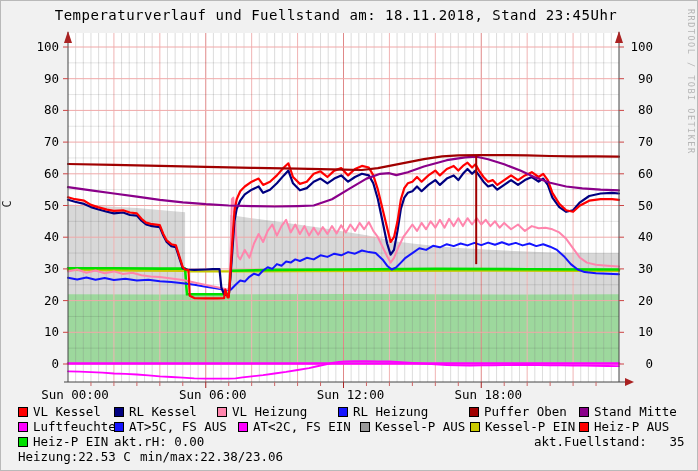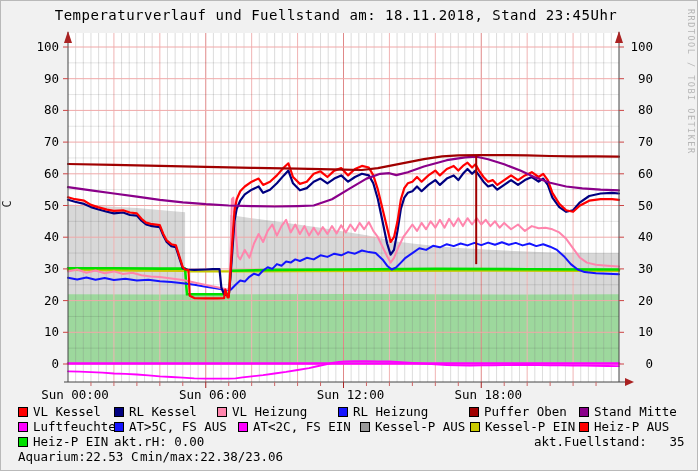--- a/index.html
+++ b/index.html
@@ -233,16 +233,16 @@
       <span class="legend-item" style="left: 578px; top: 404px;"><span class="swatch" style="background: rgb(138, 0, 138);"></span><span>Stand Mitte</span></span>
       <span class="legend-item" style="left: 17px; top: 419px;"><span class="swatch" style="background: rgb(255, 0, 255);"></span><span>Luftfeuchte</span></span>
       <span class="legend-item" style="left: 113px; top: 419px;"><span class="swatch" style="background: rgb(20, 20, 255);"></span><span>AT&gt;5C, FS AUS</span></span>
       <span class="legend-item" style="left: 237px; top: 419px;"><span class="swatch" style="background: rgb(255, 0, 255);"></span><span>AT&lt;2C, FS EIN</span></span>
       <span class="legend-item" style="left: 359px; top: 419px;"><span class="swatch" style="background: rgb(153, 153, 153);"></span><span>Kessel-P AUS</span></span>
       <span class="legend-item" style="left: 469px; top: 419px;"><span class="swatch" style="background: rgb(200, 200, 0);"></span><span>Kessel-P EIN</span></span>
       <span class="legend-item" style="left: 578px; top: 419px;"><span class="swatch" style="background: rgb(255, 0, 0);"></span><span>Heiz-P AUS</span></span>
       <span class="legend-item" style="left: 17px; top: 434px;"><span class="swatch" style="background: rgb(0, 224, 0);"></span><span>Heiz-P EIN</span></span>
       <span class="legend-item" style="left: 113px; top: 434px;"><span>akt.rH: 0.00</span></span>
       <span class="legend-item" style="left: 533px; top: 434px;"><span>akt.Fuellstand:   35</span></span>
-      <span class="legend-item" style="left: 17px; top: 449px;"><span>Aquarium:22.53 C</span></span>
+      <span class="legend-item" style="left: 17px; top: 449px;"><span>Heizung:22.53 C</span></span>
       <span class="legend-item" style="left: 139px; top: 449px;"><span>min/max:22.38/23.06</span></span>
     </div>
 </div>
 
 </body></html>

